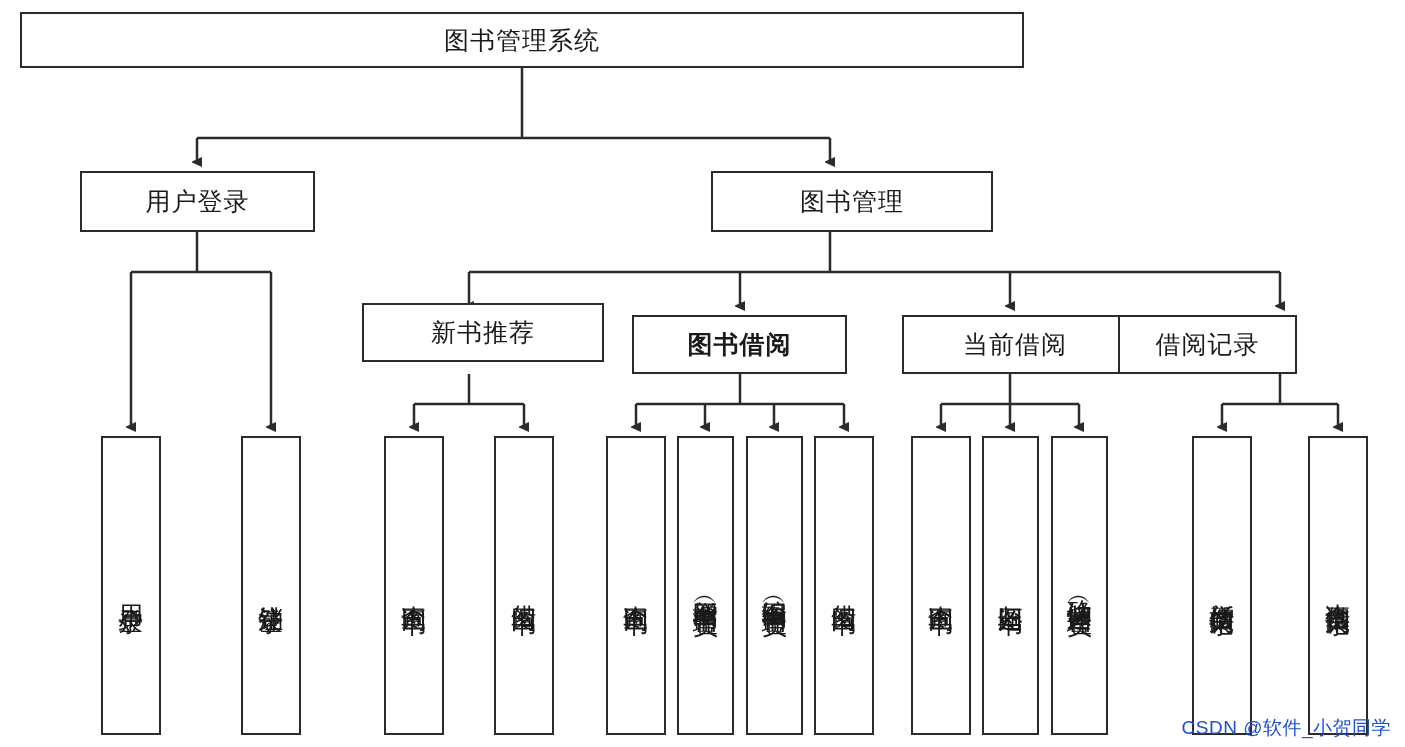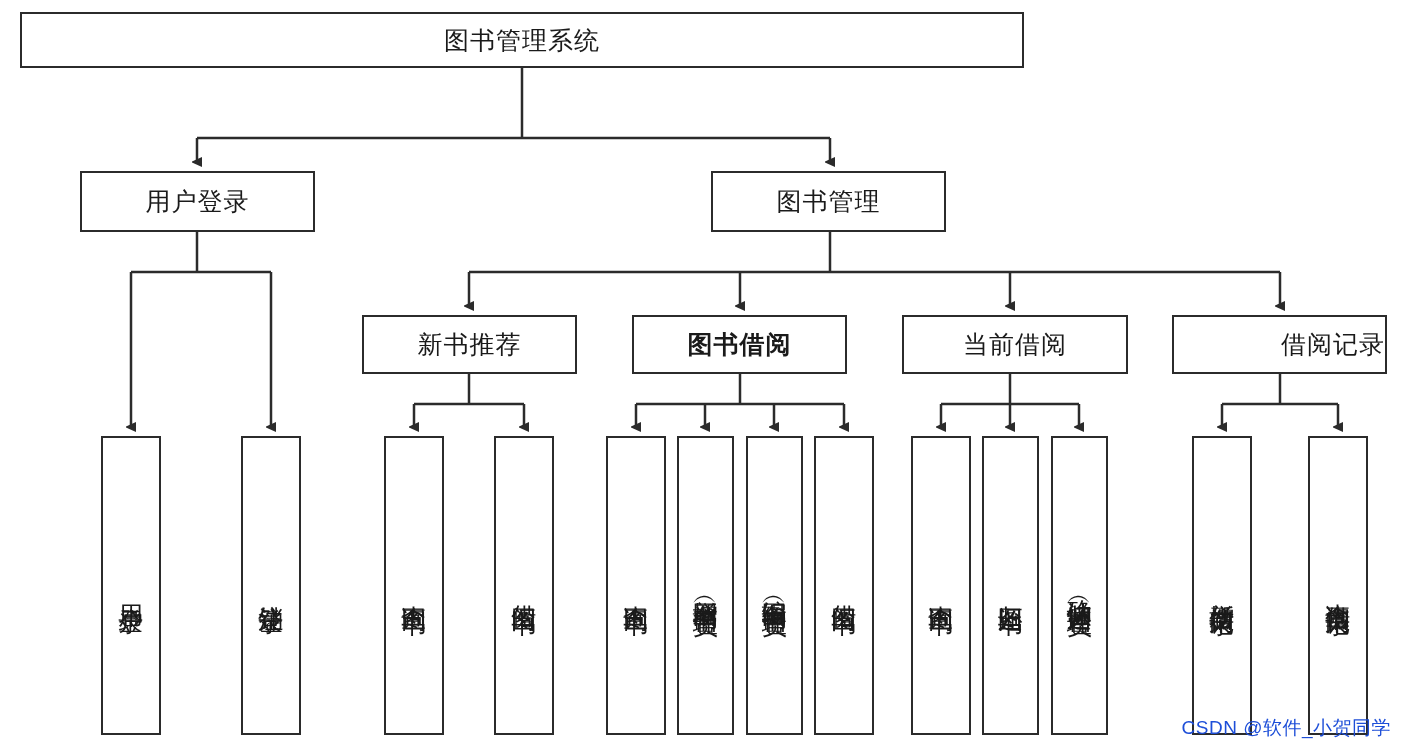--- a/index.html
+++ b/index.html
@@ -119,34 +119,34 @@
     </g>
   </svg>
 
   <div class="node h" style="left:20px;top:12px;width:1004px;height:56px;">
     <span>图书管理系统</span>
   </div>
 
   <div class="node h" style="left:80px;top:171px;width:235px;height:61px;">
     <span>用户登录</span>
   </div>
-  <div class="node h" style="left:711px;top:171px;width:235px;height:61px;">
+  <div class="node h" style="left:711px;top:171px;width:282px;height:61px;">
     <span>图书管理</span>
   </div>
 
-  <div class="node h" style="left:362px;top:315px;width:215px;height:59px;">
+  <div class="node h" style="left:362px;top:303px;width:242px;height:59px;">
     <span>新书推荐</span>
   </div>
   <div class="node h" style="left:632px;top:315px;width:215px;height:59px;font-weight:bold;">
     <span>图书借阅</span>
   </div>
   <div class="node h" style="left:902px;top:315px;width:226px;height:59px;">
     <span>当前借阅</span>
   </div>
-  <div class="node h" style="left:1172px;top:315px;width:215px;height:59px;justify-content:flex-end;">
+  <div class="node h" style="left:1118px;top:315px;width:179px;height:59px;">
     <span>借阅记录</span>
   </div>
 
   <div class="node v" style="left:101px;top:436px;width:60px;height:299px;">
     <span class="vtxt">用户登录</span>
   </div>
   <div class="node v" style="left:241px;top:436px;width:60px;height:299px;">
     <span class="vtxt">注销登录</span>
   </div>
 

